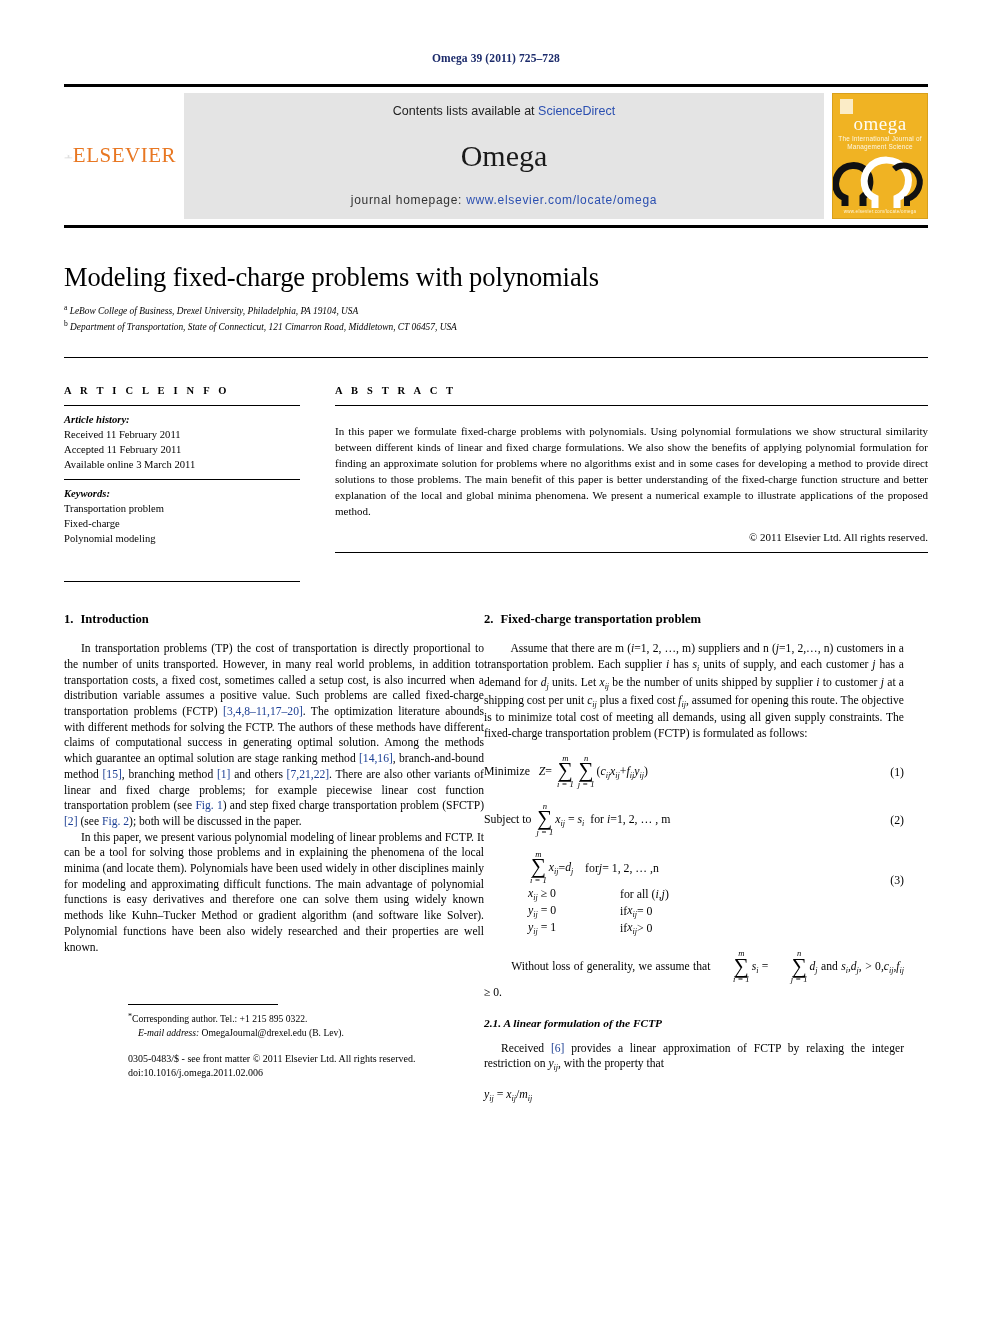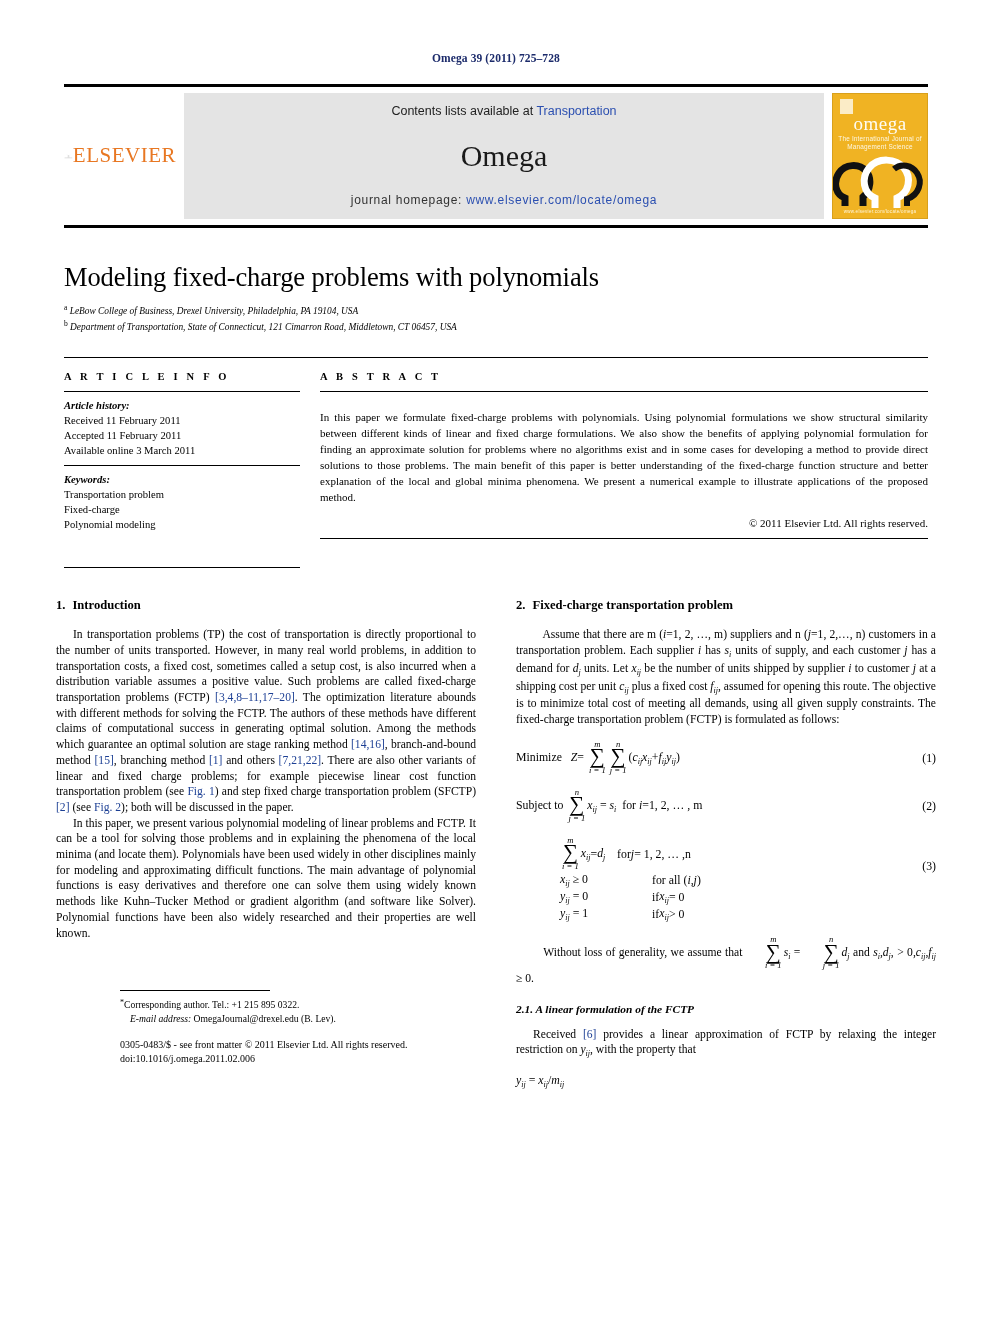--- a/index.html
+++ b/index.html
@@ -160,23 +160,23 @@
     font-size: 9.4px;
     font-style: italic;
     line-height: 1.45;
   }
   .affils sup { font-style: normal; font-size: 7.5px; }
 
   
   .info-abstract {
     margin-top: 22px;
     border-top: 1.2px solid #000;
-    padding-top: 13px;
+    padding-top: 27px;
     display: flex;
-    gap: 20px;
+    gap: 35px;
   }
   .col-info { width: 236px; flex: 0 0 236px; }
   .col-abstract { flex: 1 1 auto; }
   .sec-head {
     font-family: "Liberation Serif", serif;
     font-weight: bold;
     font-size: 10.5px;
     letter-spacing: 3.2px;
     margin-bottom: 9px;
   }
@@ -195,22 +195,20 @@
     font-size: 11px;
     margin-top: 8px;
   }
   .abs-bottom-rule { border-top: 1px solid #000; margin-top: 9px; }
   .info-bottom-rule { border-top: 1px solid #000; }
 
   
   .body-cols {
     margin-top: 30px;
     display: flex;
-    gap: 40px;
-    justify-content: center;
   }
   .bcol { width: 420px; flex: 0 0 420px; position: relative; }
   .h2 {
     font-size: 12.6px;
     font-weight: bold;
     margin: 0 0 14px 0;
   }
   .h2 .num { margin-right: 7px; }
   .h3 {
     font-size: 11.4px;
@@ -306,21 +304,21 @@
           <ellipse cx="86" cy="76" rx="8" ry="5" stroke="#888" stroke-dasharray="1 2"></ellipse>
           <path d="M6 82 L98 82" stroke="#444" stroke-width="1.6"></path>
           <path d="M10 85 L94 85" stroke="#777" stroke-width=".7"></path>
         </g>
       </svg>
       <div class="elsevier-word">ELSEVIER</div>
     </div>
 
     <div class="masthead-center">
       <div class="contents-line">
-        <span>Contents lists available at </span><span class="sd-link">Transportation</span>
+        <span>Contents lists available at </span><span class="sd-link">ScienceDirect</span>
       </div>
       <div class="journal-title">Omega</div>
       <div class="homepage-line">
         <span>journal homepage: </span><span class="hp-link">www.elsevier.com/locate/omega</span>
       </div>
     </div>
 
     <div class="omega-cover">
       <div class="oc-mini-logo"></div>
       <div class="oc-word">omega</div>

